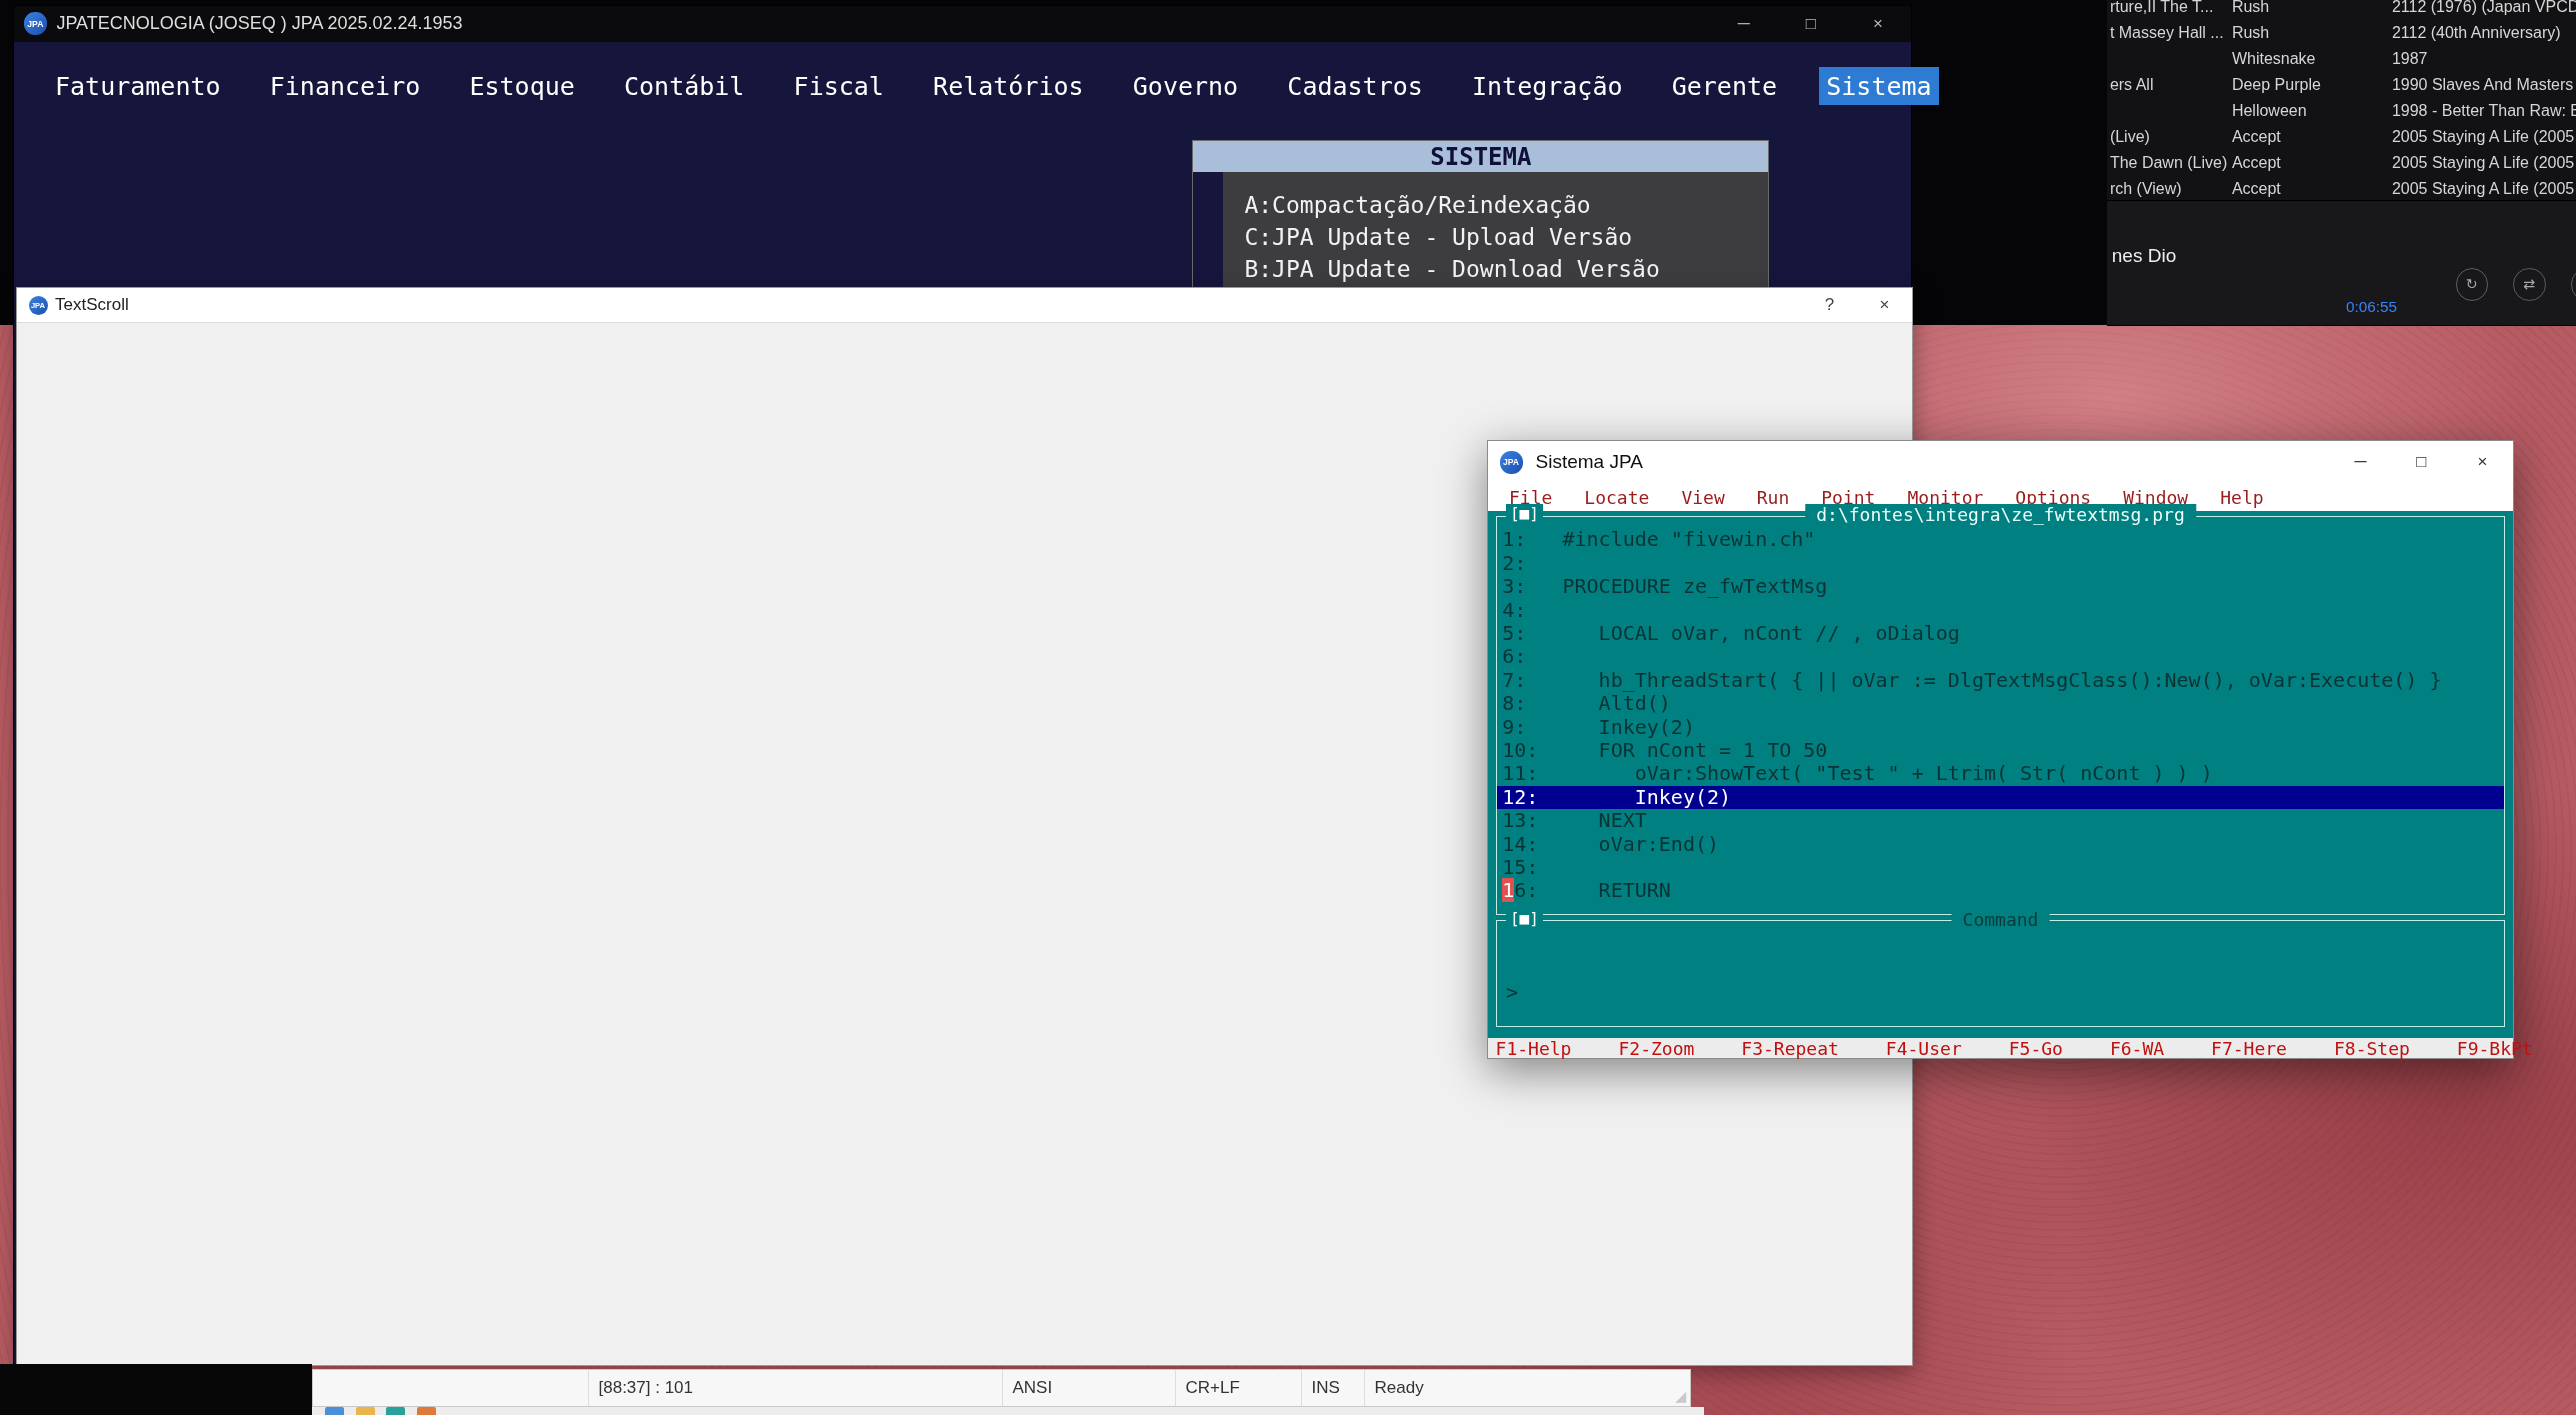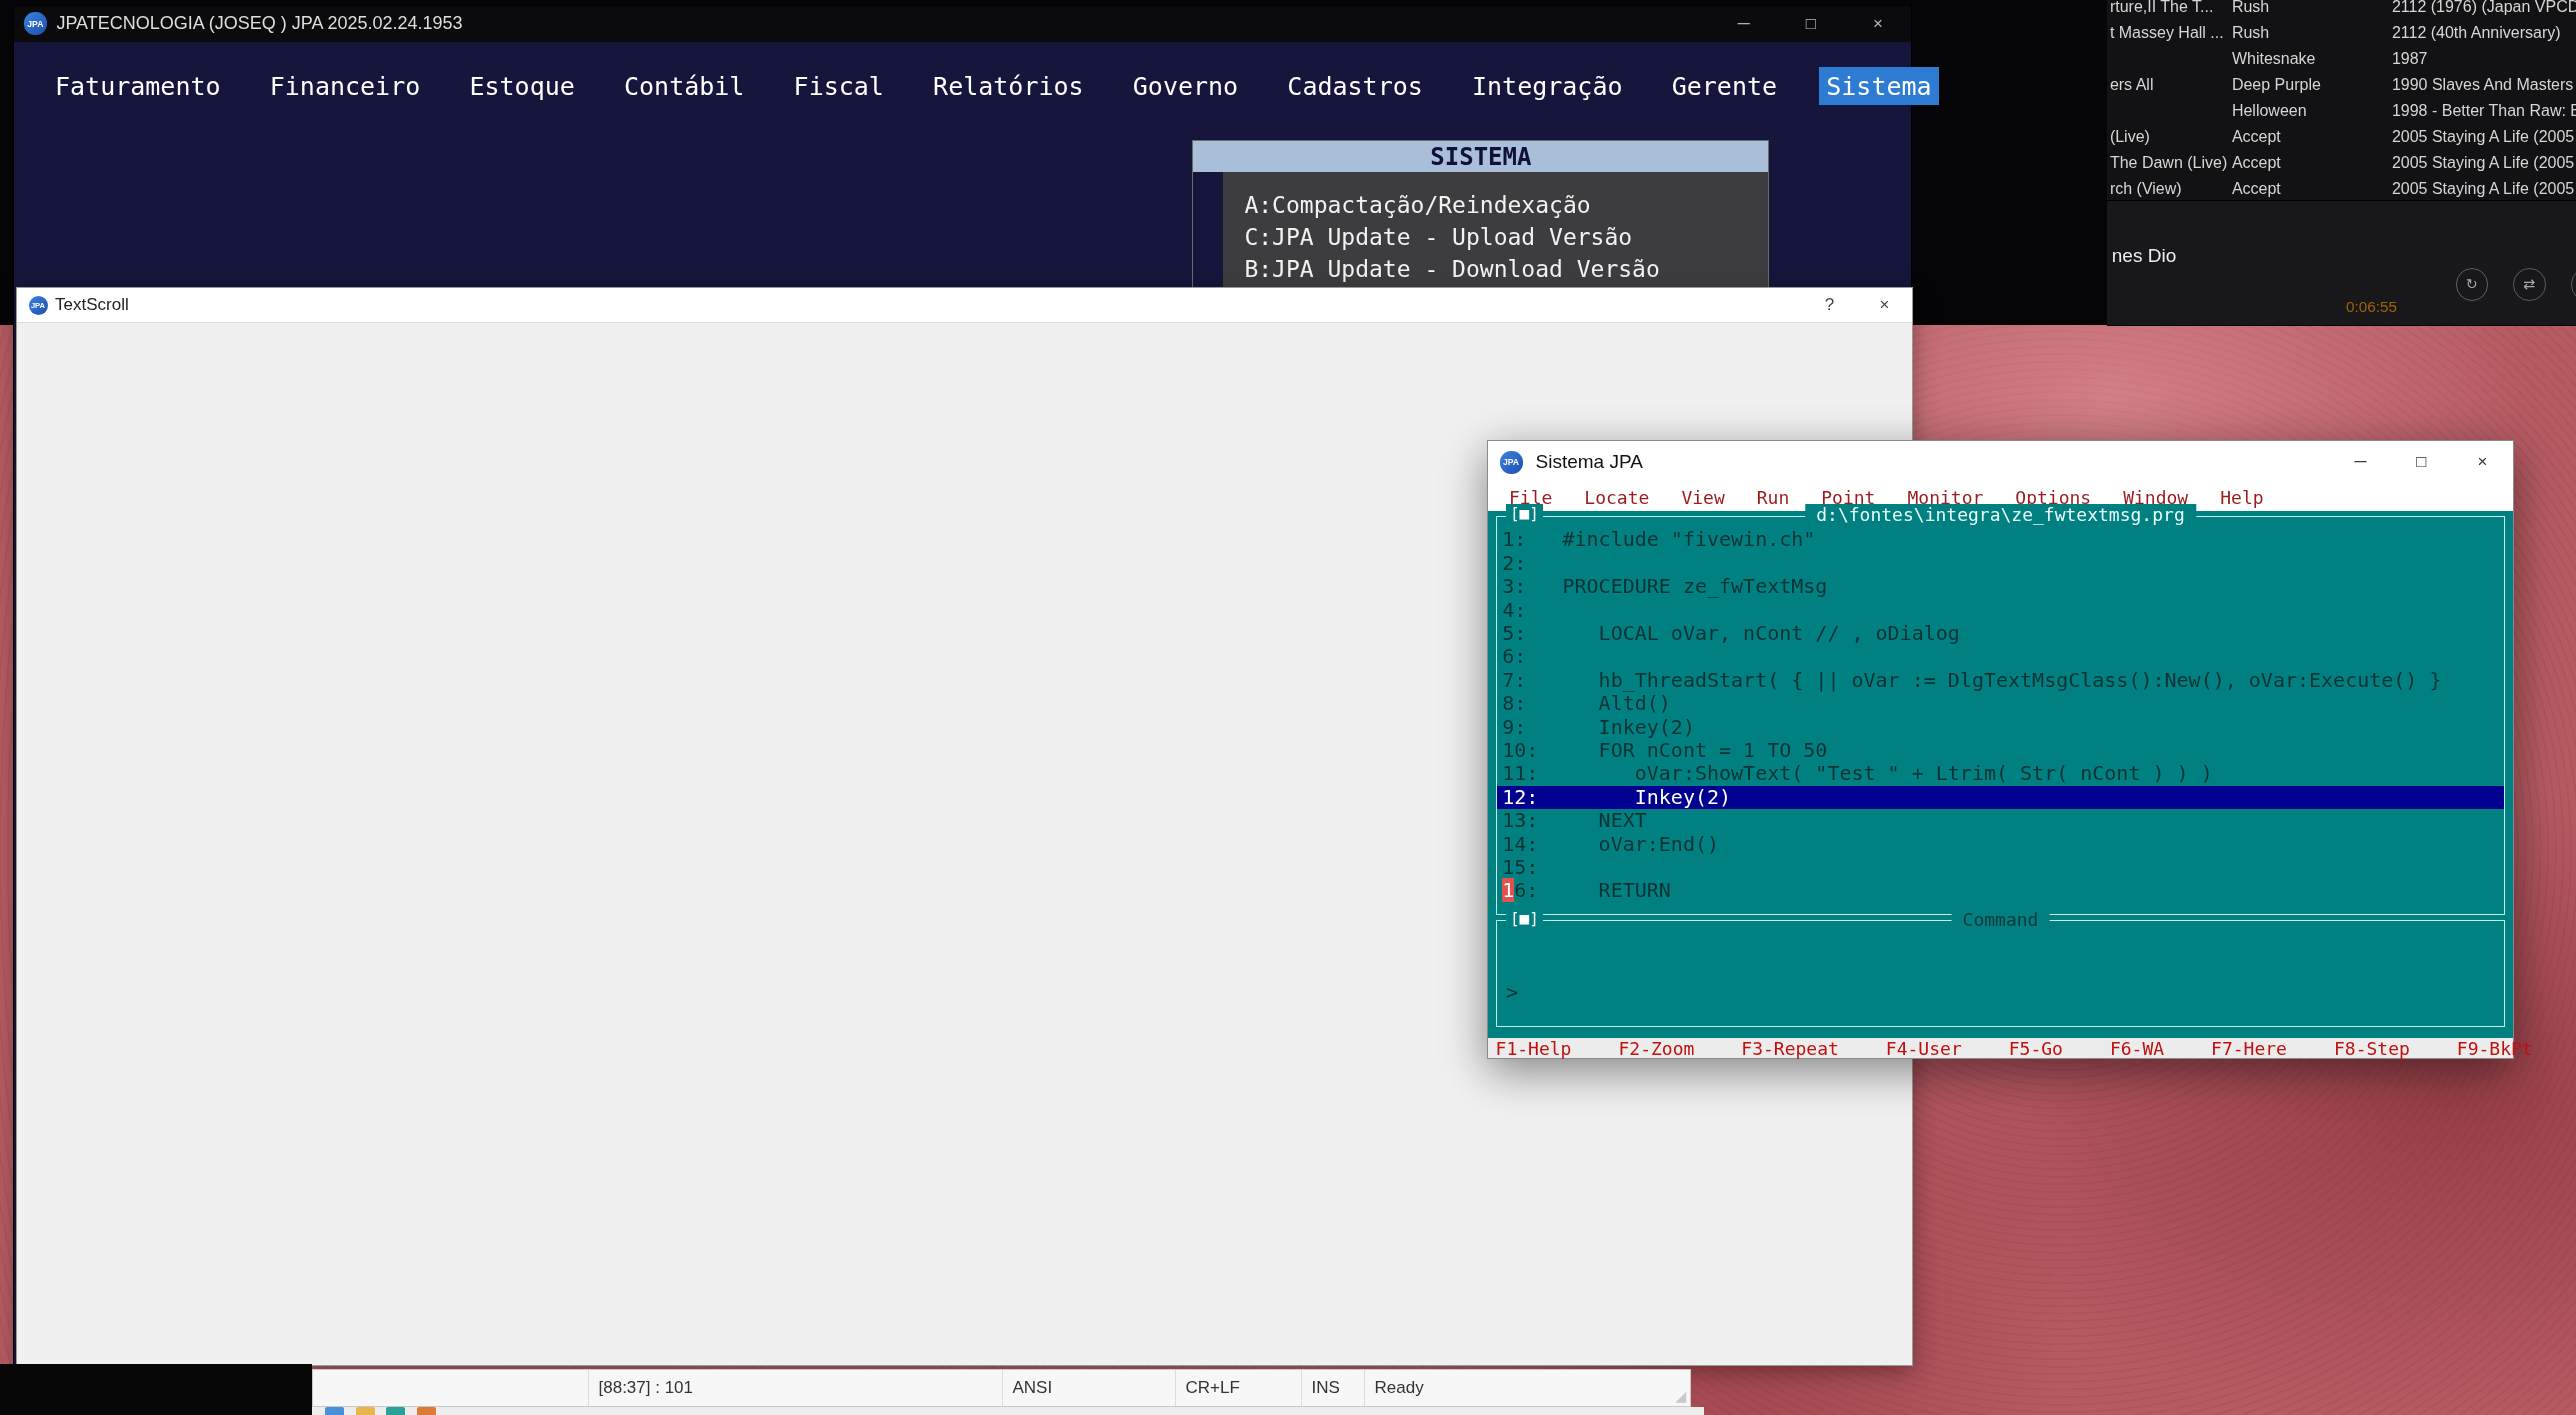--- a/index.html
+++ b/index.html
@@ -39,21 +39,21 @@
 
   
   .player{left:2107px;top:0;width:469px;height:325px;background:#121214;border-bottom:1.9px solid #000;overflow:hidden;z-index:2;}
   .mb-rows{position:absolute;left:0;top:-5.7px;right:0;}
   .mb-row{height:26px;display:flex;align-items:center;font-size:16px;color:#d6d6d6;white-space:nowrap;}
   .mb-title{width:122px;padding-left:2.9px;overflow:hidden;flex:none;}
   .mb-artist{width:160px;overflow:hidden;flex:none;}
   .mb-album{flex:1;overflow:hidden;}
   .nowplaying{position:absolute;left:0;top:200px;right:0;bottom:0;background:#18181a;border-top:1px solid #000;}
   .np-song{position:absolute;left:4.8px;top:44px;font-size:19px;color:#eee;white-space:nowrap;}
-  .np-time{position:absolute;left:239px;top:97px;font-size:15.3px;color:#a16207;}
+  .np-time{position:absolute;left:239px;top:97px;font-size:15.3px;color:#3b82f6;}
   .np-controls{position:absolute;right:-27px;top:67px;display:flex;gap:25px;}
   .np-circle{width:30.5px;height:30.5px;border:1.9px solid #5d5d60;border-radius:50%;display:flex;align-items:center;justify-content:center;font-size:14.3px;color:#a8a8a8;}
 
   
   .ts-win{left:16px;top:287px;width:1895px;height:1077px;background:#f0f0f0;border:1px solid #9a9a9a;box-shadow:0 5.7px 21px rgba(0,0,0,.35);z-index:3;}
   .ts-titlebar{display:flex;align-items:center;height:34px;background:#ffffff;border-bottom:1px solid #dcdcdc;padding-left:11.5px;}
   .ts-title{margin-left:7.6px;font-size:17px;color:#222;}
   .ts-btn{width:55px;height:100%;display:flex;align-items:center;justify-content:center;font-size:17px;color:#444;}
   .ts-body{position:absolute;left:0;top:35px;right:0;bottom:0;background:#f0f0f0;}
 

